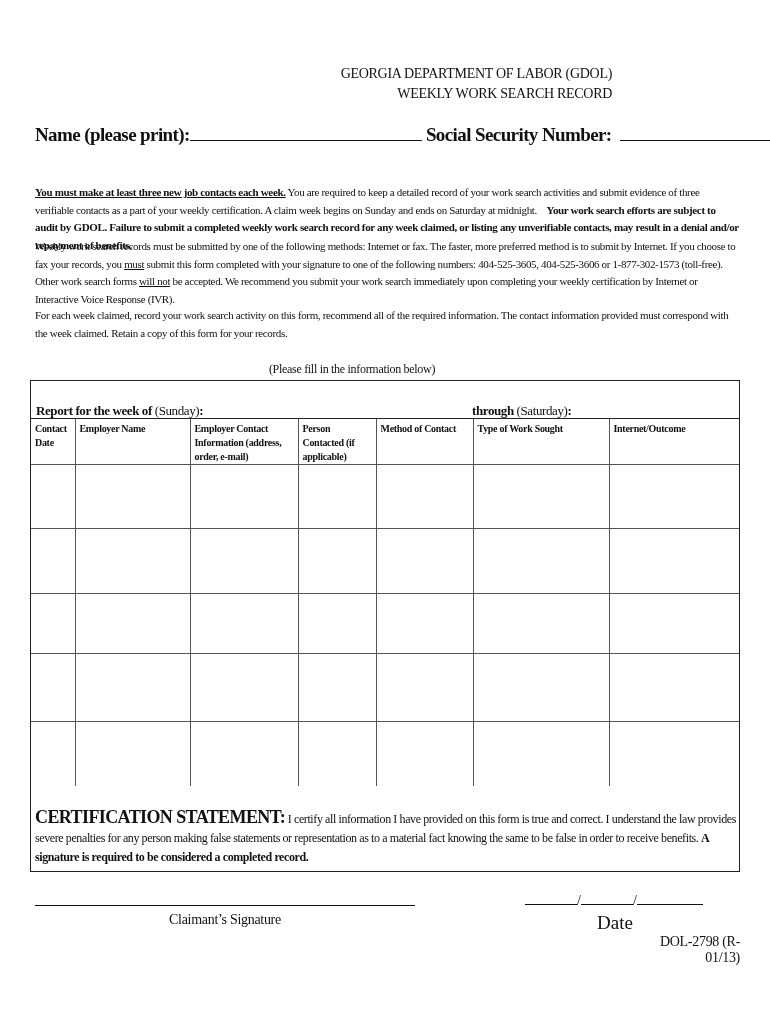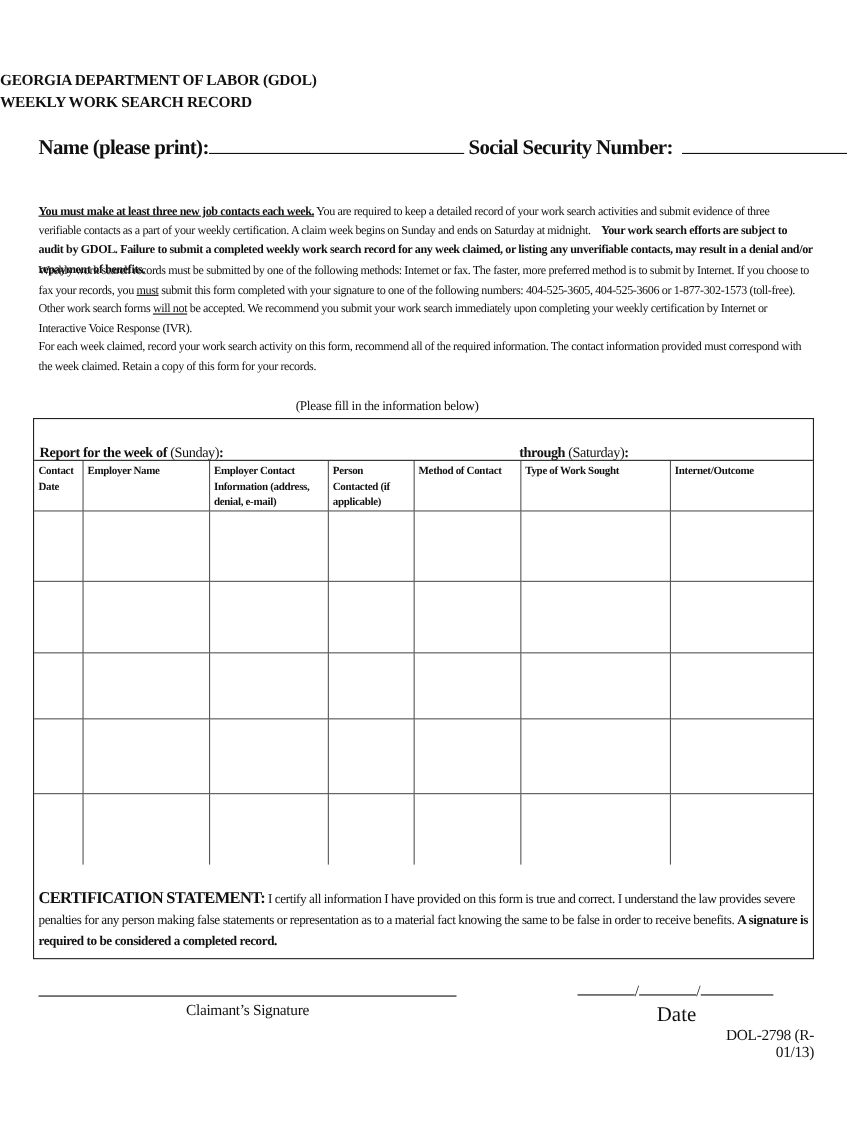--- a/index.html
+++ b/index.html
@@ -1,19 +1,19 @@
 <!DOCTYPE html>
 <html><head>
 <meta charset="utf-8">
 <style>
   html, body { margin:0; padding:0; background:#ffffff; }
   body { width:770px; height:1024px; position:relative; overflow:hidden;
          font-family:"Liberation Serif", "DejaVu Serif", serif; color:#111; }
   .abs { position:absolute; }
-  .title { left:0; width:612px; text-align:left; font-weight:bold; font-size:14px; letter-spacing:-0.3px; }
+  .title { left:0; width:612px; text-align:right; font-weight:normal; font-size:14px; letter-spacing:-0.3px; }
   .t1 { top:66px; }
   .t2 { top:86px; }
   .namerow { top:124px; left:35px; width:700px; font-weight:bold; font-size:19px; letter-spacing:-0.6px; white-space:nowrap; }
   .uline { display:inline-block; border-bottom:1.2px solid #111; height:15px; vertical-align:baseline; }
   .para { left:35px; width:705px; font-size:11px; line-height:17.5px; letter-spacing:-0.35px; }
   .p1 { top:184px; }
   .p2 { top:238px; }
   .p3 { top:307px; }
   .b { font-weight:bold; }
   .u { text-decoration:underline; }
@@ -25,21 +25,21 @@
   .weeklbl .n { font-weight:normal; }
   .grid { position:absolute; left:0; top:38px; width:100%; border-collapse:collapse; table-layout:fixed; }
   .grid th, .grid td { border:1px solid #555; padding:0; vertical-align:top; }
   .grid tr:first-child th { border-top:none;font-family:Liberation Serif, serif; }
   .grid th:first-child, .grid td:first-child { border-left:none; }
   .grid th:last-child, .grid td:last-child { border-right:none; }
   .grid tr:last-child td { border-bottom:none; }
   .grid th { font-size:10px; font-weight:bold; text-align:left; padding:3px 4px 0 4px; line-height:14px; height:44px; letter-spacing:-0.3px; box-sizing:border-box; }
 
   .cert { left:35px; top:808px; width:705px; font-size:12px; line-height:19px; letter-spacing:-0.4px; }
-  .cert .big { font-size:15px; font-weight:bold; letter-spacing:-0.6px; }
+  .cert .big { font-size:18px; font-weight:bold; letter-spacing:-0.6px; }
   .sigline { left:35px; top:905px; width:380px; border-top:1.2px solid #111; }
   .siglbl { left:35px; top:912px; width:380px; text-align:center; font-size:14px; letter-spacing:-0.3px; }
   .dateline { left:525px; top:890px; width:180px; font-size:14px; white-space:nowrap; }
   .dateseg { display:inline-block; border-bottom:1.2px solid #111; height:14px; }
   .datelbl { left:525px; top:912px; width:180px; text-align:center; font-size:19px; }
   .formno { left:640px; top:934px; width:100px; text-align:right; font-size:14px; letter-spacing:-0.3px; }
 </style>
 </head>
 <body>
 
@@ -82,21 +82,21 @@
         <col style="width:108px">
         <col style="width:78px">
         <col style="width:97px">
         <col style="width:136px">
         <col style="width:130px">
     </colgroup>
     <tbody>
         <tr>
       <th>Contact Date</th>
       <th>Employer Name</th>
-      <th>Employer Contact Information (address, denial, e-mail)</th>
+      <th>Employer Contact Information (address, order, e-mail)</th>
       <th>Person Contacted (if applicable)</th>
       <th>Method of Contact</th>
       <th>Type of Work Sought</th>
       <th>Internet/Outcome</th>
     </tr>
     <tr style="height:64px">
       <td></td>
       <td></td>
       <td></td>
       <td></td>

